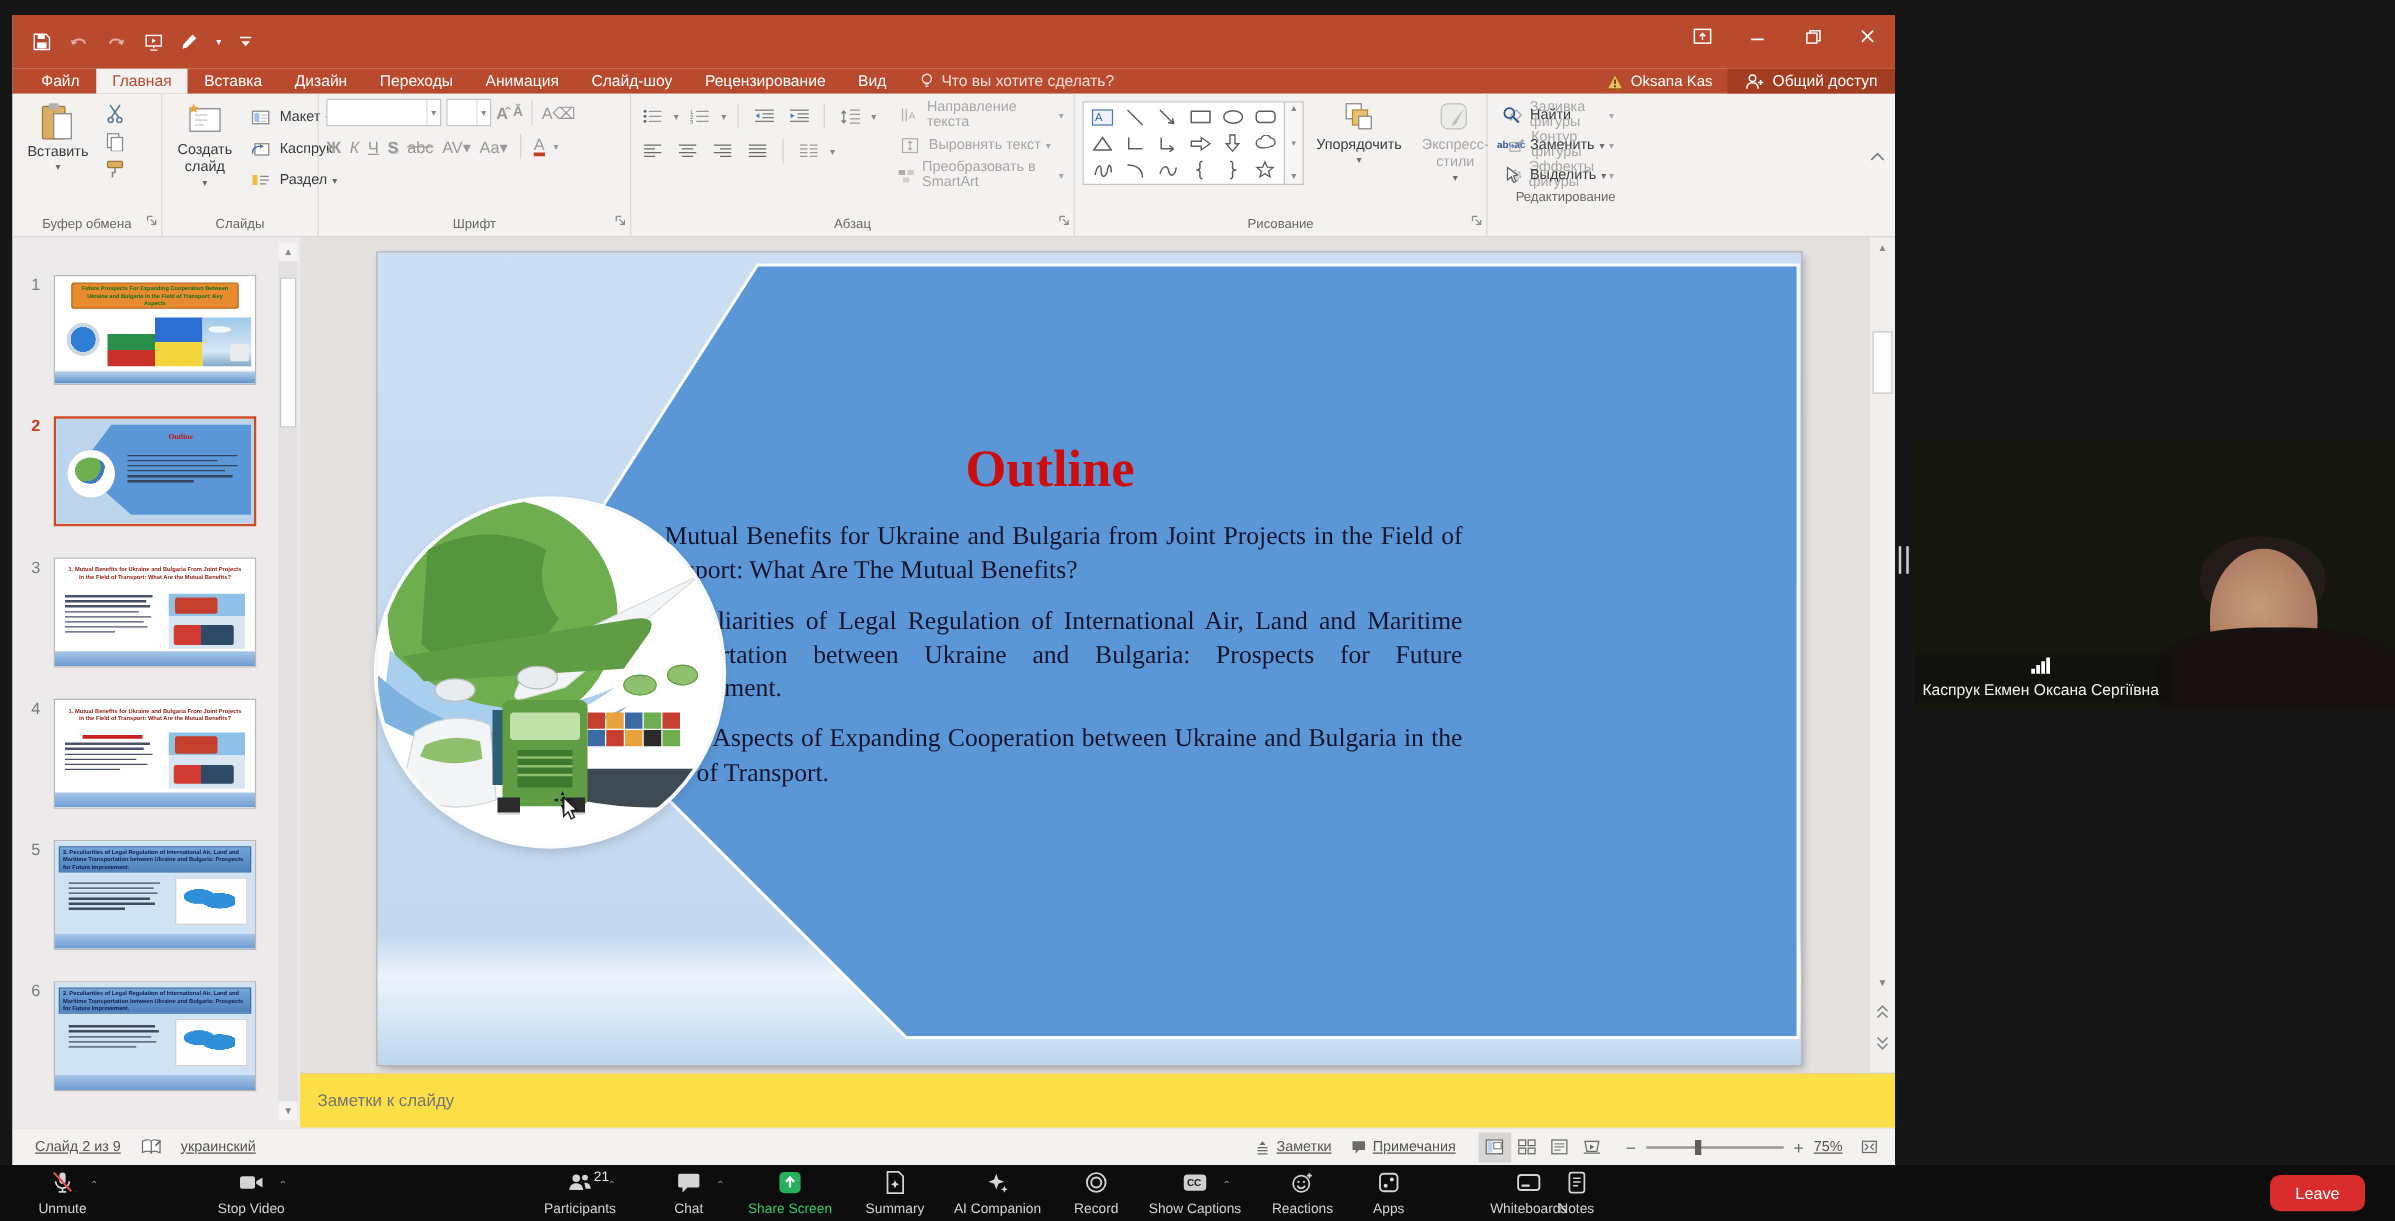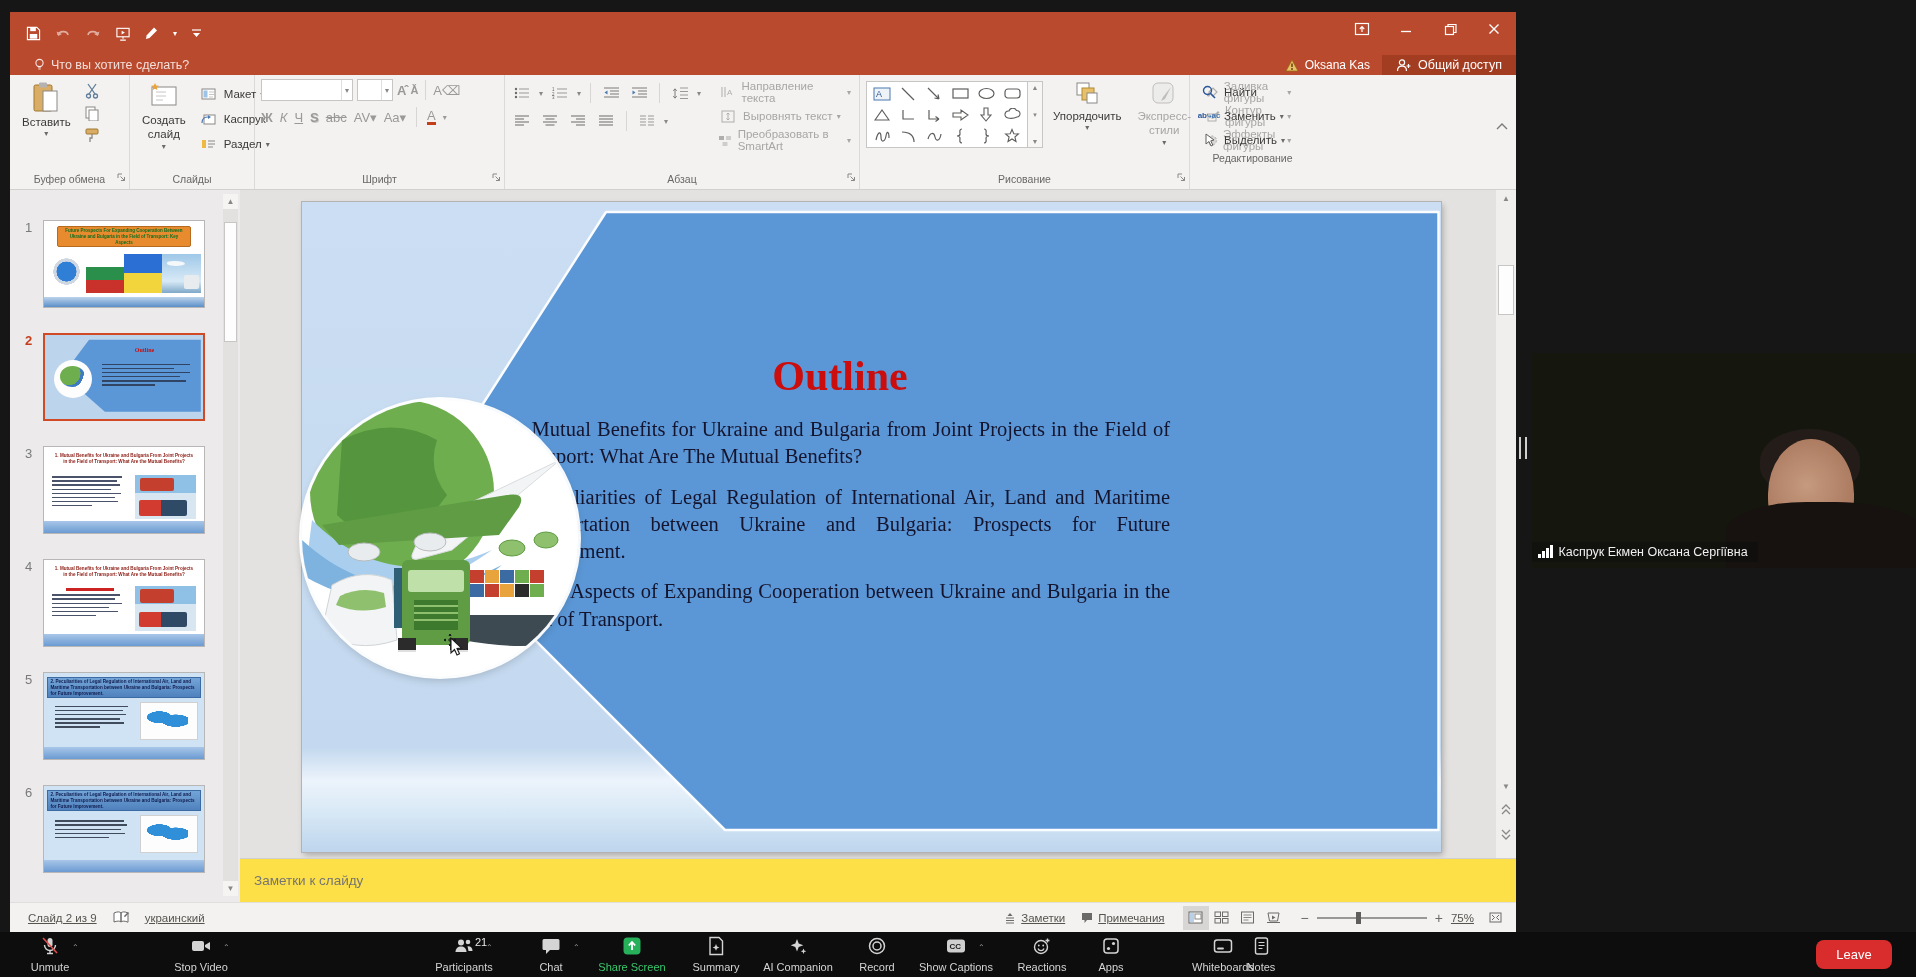--- a/index.html
+++ b/index.html
@@ -97,21 +97,21 @@
   #webcam { position:absolute; left:1532px; top:353px; width:384px; height:215px; overflow:hidden; background:#15170f; }
   .cam-bg { position:absolute; inset:0;
     background:
       radial-gradient(closes-side, transparent, transparent),
       radial-gradient(170px 190px at 33% 55%, rgba(245,245,238,.95) 0%, rgba(210,212,198,.55) 45%, rgba(80,90,70,0) 75%),
       linear-gradient(90deg,#23241c 0%, #4a5244 18%, #6a7a63 38%, #7d927a 55%, #5e7258 70%, #88a183 84%, #46543f 100%); }
   .cam-head { position:absolute; right:62px; top:86px; width:86px; height:110px; border-radius:50% 50% 46% 46%; background:radial-gradient(circle at 45% 42%,#c59a7e 0%,#a8765c 70%,#8a5d48 100%); }
   .cam-hair { position:absolute; right:56px; top:76px; width:100px; height:64px; border-radius:50% 50% 40% 40%; background:#241c18; }
   .cam-body { position:absolute; right:-10px; bottom:-8px; width:200px; height:74px; border-radius:40% 45% 0 0; background:#17120f; }
   #cam-label { position:absolute; left:0; bottom:6px; display:flex; align-items:center; gap:6px;
-    background:rgba(15,15,15,.62); color:#f0f0f0; font-size:12.5px; padding:3px 10px 3px 6px; }
+    background:rgba(15,15,15,.62); color:#f0f0f0; font-size:12.5px; padding:3px 10px 3px 6px;flex-direction:column; }
   .sigbars { display:flex; align-items:flex-end; gap:1.5px; height:12px; }
   .sigbars i { display:block; width:2.5px; background:#fff; }
 
   
   #meetbar { position:absolute; left:0; bottom:0; width:1916px; height:45px; background:#0d0d0d; }
   .mb-btn { position:absolute; top:3px; height:40px; display:flex; flex-direction:column; align-items:center; justify-content:space-between; padding-bottom:2px; color:#d4d4d4; font-size:11px; white-space:nowrap; }
   .mb-btn .ic { height:22px; display:flex; align-items:center; justify-content:center; position:relative; }
   .mb-caret { position:absolute; color:#9a9a9a; font-size:8px; top:8px; }
   .mb-badge { position:absolute; left:22px; top:1px; color:#e8e8e8; font-size:11px; }
   .mb-green { color:#39c76c; }
@@ -215,20 +215,31 @@
         </div>
       <div class="winbtn">
           <svg width="12" height="12" viewBox="0 0 12 12">
             <path d="M1.5 1.5 L10.5 10.5 M10.5 1.5 L1.5 10.5" stroke="#fff" stroke-width="1.4"></path>
           </svg>
         </div>
     </div>
   </div>
 
   <div id="tabrow">
+    <div id="tabs-container" style="display:flex;">
+        <div class="tab">Файл</div>
+        <div class="tab active">Главная</div>
+        <div class="tab">Вставка</div>
+        <div class="tab">Дизайн</div>
+        <div class="tab">Переходы</div>
+        <div class="tab">Анимация</div>
+        <div class="tab">Слайд-шоу</div>
+        <div class="tab">Рецензирование</div>
+        <div class="tab">Вид</div>
+      </div>
     <div class="tellme">
       <svg width="11" height="14" viewBox="0 0 11 14">
           <circle cx="5.5" cy="5" r="3.6" fill="none" stroke="rgba(255,255,255,.85)" stroke-width="1.1"></circle>
           <path d="M4 9 h3 M4.3 11 h2.4" stroke="rgba(255,255,255,.85)" stroke-width="1.1"></path>
         </svg>
       <span>Что вы хотите сделать?</span>
     </div>
     <div id="account">
       <div class="acct-name">
         <svg width="14" height="13" viewBox="0 0 14 13">

